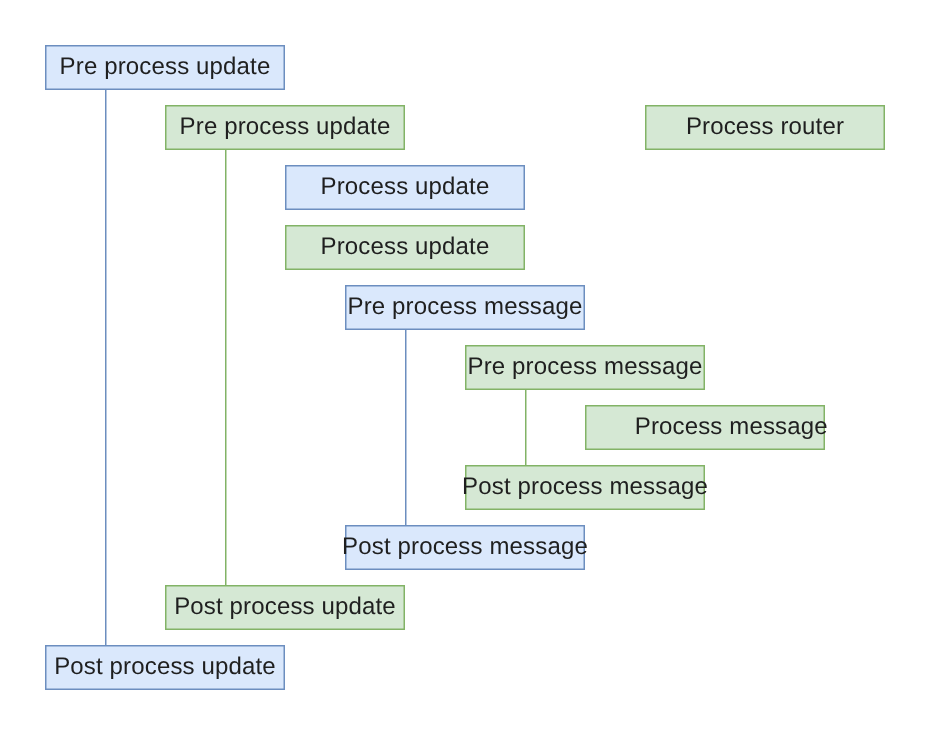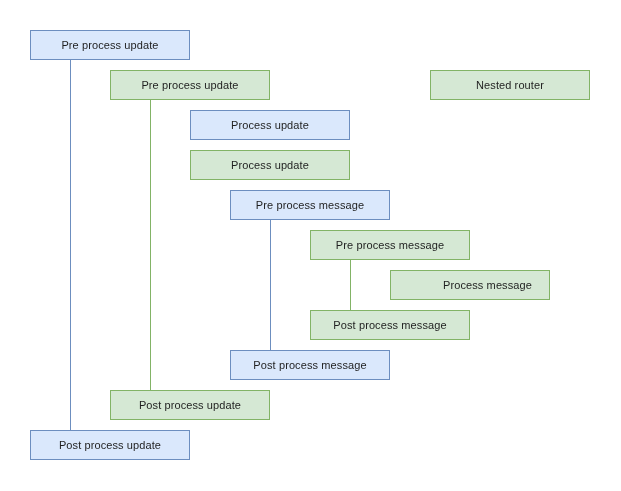--- a/index.html
+++ b/index.html
@@ -18,21 +18,21 @@
     overflow: hidden;
   }
   .node {
     position: absolute;
     box-sizing: border-box;
     border-width: 1px;
     border-style: solid;
     display: flex;
     align-items: center;
     justify-content: center;
-    font-size: 11px;
+    font-size: 16px;
     line-height: 1;
     color: #1f1f1f;
     letter-spacing: 0.1px;
     white-space: nowrap;
   }
   .node.blue {
     background: #dae8fc;
     border-color: #6c8ebf;
   }
   .node.green {
@@ -54,21 +54,21 @@
 <body>
 
 <div id="canvas">
 
   <div class="edge blue" style="left:70px; top:60px; width:1px; height:370px;"></div>
   <div class="edge green" style="left:150px; top:100px; width:1px; height:290px;"></div>
   <div class="edge blue" style="left:270px; top:220px; width:1px; height:130px;"></div>
   <div class="edge green" style="left:350px; top:260px; width:1px; height:50px;"></div>
 
   <div class="node green" style="left:430px; top:70px; width:160px; height:30px;">
-    <span>Nested router</span>
+    <span>Process router</span>
   </div>
 
   <div class="node blue" style="left:30px; top:30px; width:160px; height:30px;">
     <span>Pre process update</span>
   </div>
 
   <div class="node green" style="left:110px; top:70px; width:160px; height:30px;">
     <span>Pre process update</span>
   </div>
 

